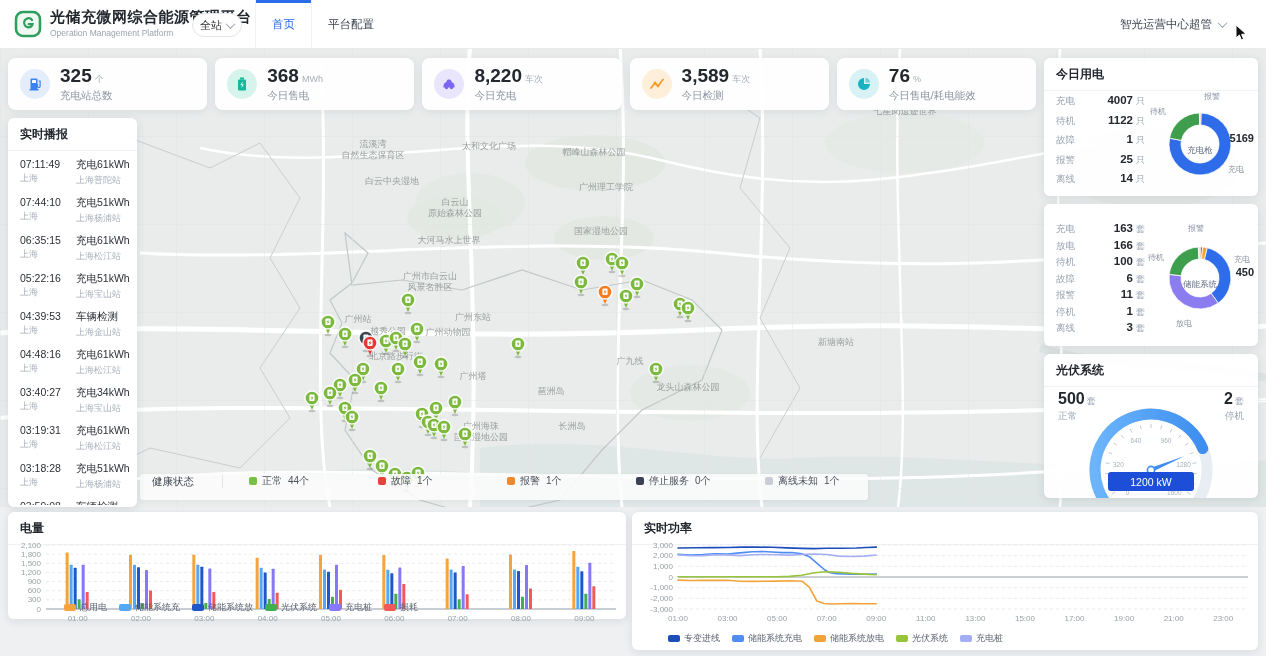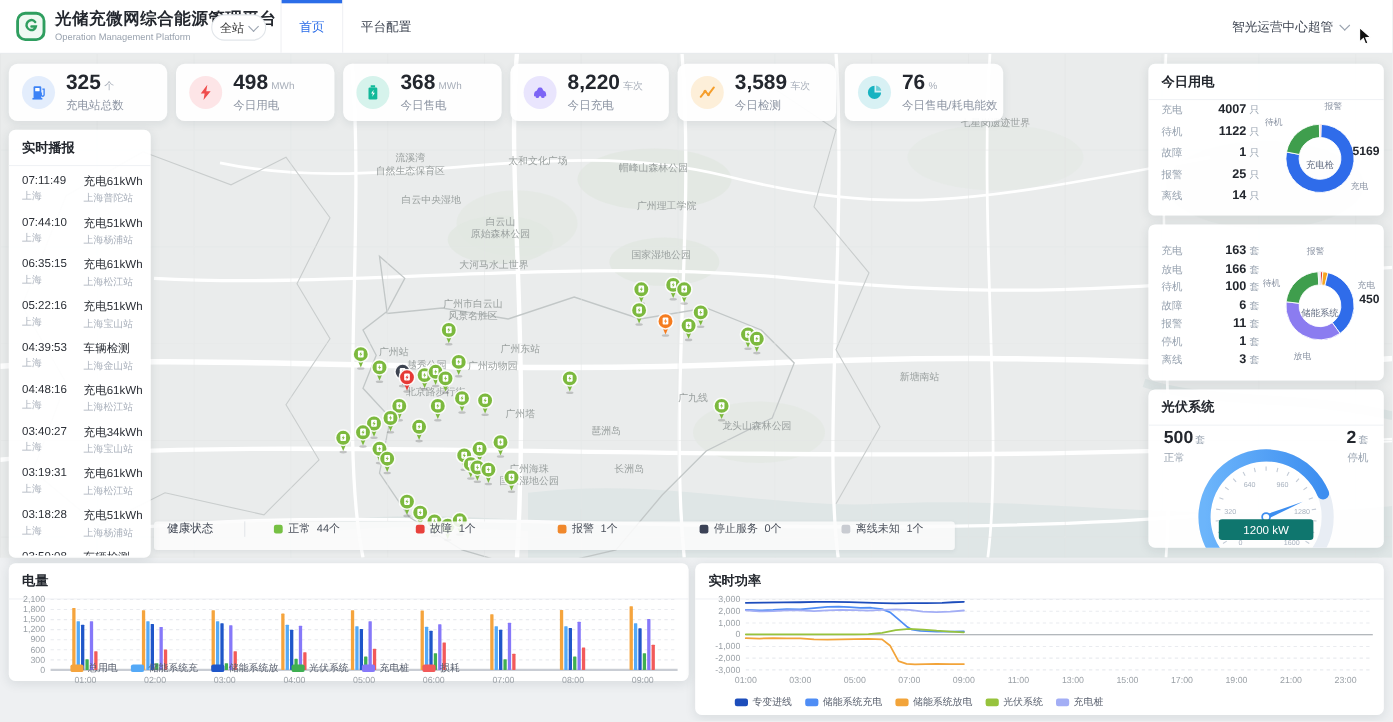--- a/index.html
+++ b/index.html
@@ -20,21 +20,21 @@
   .cursor{position:absolute;left:1234px;top:24px;z-index:99;}
   
   .map{position:absolute;left:0;top:48px;width:1266px;height:459px;background:#eaecec;overflow:hidden;}
   .map::after{content:"";position:absolute;inset:0;background-image:linear-gradient(#e3e5e5 1px,transparent 1px),linear-gradient(90deg,#e3e5e5 1px,transparent 1px);background-size:88px 88px;opacity:.45;pointer-events:none;}
   .map-label{position:absolute;transform:translate(-50%,-50%);font-size:9px;color:#9aa09f;white-space:pre-line;text-align:center;line-height:1.25;z-index:3;}
   .pin{position:absolute;width:16px;height:23px;z-index:4;cursor:pointer;}
   
   .panel{position:absolute;background:rgba(255,255,255,.96);border-radius:6px;box-shadow:0 2px 10px rgba(31,45,61,.10);z-index:10;}
   .panel-title{font-size:12px;font-weight:bold;color:#23272e;padding:8px 12px 7px;border-bottom:1px solid #f0f2f5;}
   
-  .kpis{position:absolute;left:8px;top:58px;width:904px;display:flex;gap:8px;z-index:10;}
+  .kpis{position:absolute;left:8px;top:58px;width:1028px;display:flex;gap:8px;z-index:10;}
   .kpi{flex:1;height:52px;background:rgba(255,255,255,.94);border-radius:8px;box-shadow:0 2px 8px rgba(31,45,61,.08);position:relative;}
   .kpi-ic{position:absolute;left:12px;top:11px;width:30px;height:30px;border-radius:50%;display:flex;align-items:center;justify-content:center;}
   .kpi-val{position:absolute;left:52px;top:7px;font-size:19px;font-weight:bold;color:#23272e;}
   .kpi-unit{font-size:9px;font-weight:normal;color:#a6adb8;margin-left:3px;}
   .kpi-lbl{position:absolute;left:52px;top:31px;font-size:10.5px;color:#8d95a3;white-space:nowrap;}
   
   .bc{left:8px;top:118px;width:129px;height:389px;}
   .bc-list{height:352px;overflow:hidden;padding-top:2px;}
   .bc-item{display:grid;grid-template-columns:56px auto;padding:5px 0 4px 12px;}
   .bc-t1{font-size:10.5px;color:#2b2f36;}
@@ -56,21 +56,21 @@
   .stat-u{width:16px;font-size:9px;color:#98a3b0;margin-left:3px;}
   .donut-box{position:absolute;width:108px;height:108px;}
   .donut-lab{position:absolute;font-size:8px;color:#8a93a3;}
   .donut-ctr{position:absolute;left:0;top:0;width:108px;text-align:center;}
   .dc-v{font-size:11px;font-weight:bold;color:#23272e;text-align:right;}
   .dc-l{font-size:8.5px;color:#667085;margin-top:1px;}
   
   .pv-num{font-size:16px;font-weight:bold;color:#23272e;}
   .pv-unit{font-size:9px;color:#98a3b0;font-weight:normal;margin-left:2px;}
   .pv-sub{font-size:9.5px;color:#98a3b0;margin-top:2px;}
-  .badge{position:absolute;left:64px;top:118px;width:86px;height:19px;background:#0f766e;border-radius:3px;color:#fff;font-size:10.5px;display:flex;align-items:center;justify-content:center;}
+  .badge{position:absolute;left:64px;top:118px;width:86px;height:19px;background:#1d4ed8;border-radius:3px;color:#fff;font-size:10.5px;display:flex;align-items:center;justify-content:center;}
   
   .bl{left:8px;top:512px;width:618px;height:107px;}
   .br{left:632px;top:512px;width:626px;height:138px;}
   .legend{position:absolute;left:56px;bottom:5px;display:flex;gap:12px;align-items:center;}
   .leg-it{display:flex;align-items:center;gap:4px;font-size:9px;color:#5b6270;cursor:pointer;}
   .leg-sw{width:12px;height:7px;border-radius:2px;}
 </style>
 </head>
 <body>
 
@@ -471,29 +471,20 @@
         <div class="kpi-ic" style="background:#e3edfc">
           <svg width="16" height="16" viewBox="0 0 16 16">
             <rect x="3.5" y="2.5" width="7" height="11" rx="1" fill="#3b82f6"></rect>
             <rect x="5" y="4" width="4" height="3" rx=".5" fill="#fff"></rect>
             <path d="M11.5 5 h1.6 v5.2 a1.3 1.3 0 0 1 -2.6 0 V8" stroke="#3b82f6" fill="none" stroke-width="1.2"></path>
             <rect x="2.5" y="13" width="9" height="1.5" fill="#3b82f6"></rect>
           </svg>
         </div>
         <div class="kpi-val">325<span class="kpi-unit">个</span></div>
         <div class="kpi-lbl">充电站总数</div>
-      </div>
-      <div class="kpi">
-        <div class="kpi-ic" style="background:#fde5e7">
-          <svg width="16" height="16" viewBox="0 0 16 16">
-            <path d="M9.5 1 L3.5 9 h3.5 L6 15 L12.5 7 H8.5 Z" fill="#ef4c4c"></path>
-          </svg>
-        </div>
-        <div class="kpi-val">498<span class="kpi-unit">MWh</span></div>
-        <div class="kpi-lbl">今日用电</div>
       </div>
       <div class="kpi">
         <div class="kpi-ic" style="background:#d6f3ec">
           <svg width="16" height="16" viewBox="0 0 16 16">
             <rect x="6" y="1.5" width="4" height="2" fill="#12b99a"></rect>
             <rect x="4" y="3.5" width="8" height="11" rx="1.2" fill="#12b99a"></rect>
             <path d="M8.6 5.5 L6.4 9 h1.6 L7.4 12 L9.8 8.4 H8.2 Z" fill="#fff"></path>
           </svg>
         </div>
         <div class="kpi-val">368<span class="kpi-unit">MWh</span></div>

